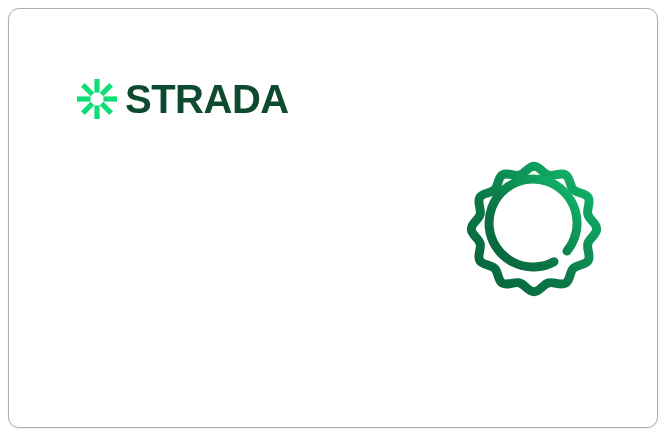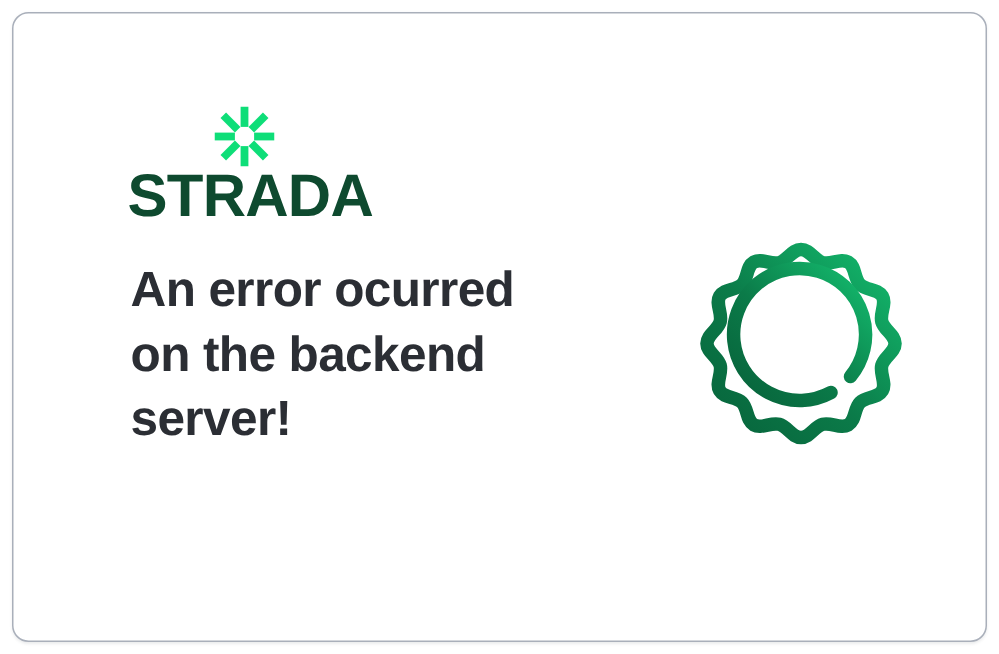--- a/index.html
+++ b/index.html
@@ -36,21 +36,21 @@
     box-shadow: 0 1px 2px rgba(60, 66, 80, 0.10);
     overflow: hidden;
   }
 
   
   .brand {
     position: absolute;
     left: 68px;
     top: 62px;
     display: flex;
-    flex-direction: column;
+    flex-direction: row;
     align-items: center;
     height: 56px;
   }
   .brand-mark {
     width: 40px;
     height: 40px;
     display: block;
     flex: 0 0 auto;
   }
   .brand-name {
@@ -115,21 +115,20 @@
             <rect x="43.5" y="66" width="13" height="34" transform="rotate(45 50 50)"></rect>
             <rect x="0" y="43.5" width="34" height="13" transform="rotate(45 50 50)"></rect>
             <rect x="66" y="43.5" width="34" height="13" transform="rotate(45 50 50)"></rect>
           </g>
         </svg>
       </span>
 
       <span class="brand-name">STRADA</span>
     </div>
 
-    <div class="error-message">An error ocurred on the backend server!</div>
 
     <div class="gear-illustration">
       <svg viewBox="0 0 168 168" xmlns="http://www.w3.org/2000/svg" aria-hidden="true">
         <defs>
           <linearGradient id="gearGrad" x1="0" y1="1" x2="1" y2="0">
             <stop offset="0%" stop-color="#07623a"></stop>
             <stop offset="45%" stop-color="#0b7b49"></stop>
             <stop offset="100%" stop-color="#14bd6f"></stop>
           </linearGradient>
         </defs>

